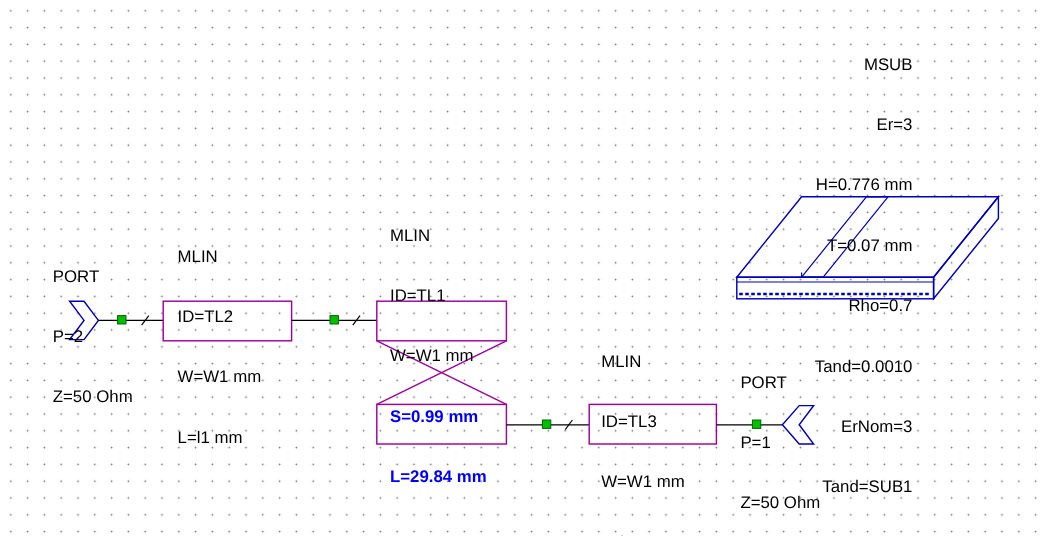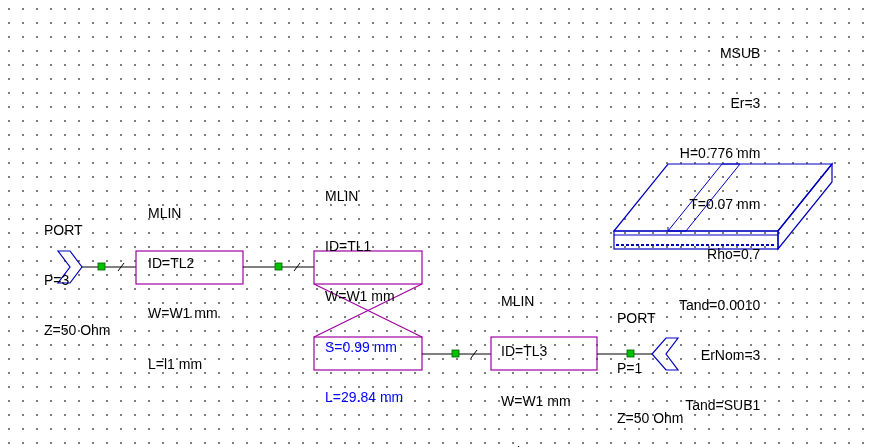--- a/index.html
+++ b/index.html
@@ -5,21 +5,21 @@
   html, body { margin:0; padding:0; background:#ffffff; }
   #canvas {
     position:relative; width:871px; height:447px; overflow:hidden;
     background-color:#ffffff;
     background-image: radial-gradient(circle, #7a7a7a 0.7px, transparent 0.9px);
     background-size: 14px 14px;
     background-position: 2px 2px;
     font-family: "Liberation Sans", sans-serif;
   }
   .lbl { position:absolute; font-size:14px; line-height:16.8px; color:#000; white-space:pre; }
-  .lbl .blue { color:#0000ff; }
+  .lbl .blue { color:#0000ff;font-weight:bold; }
   .eq { position:absolute; font-size:14px; line-height:16.8px; color:#0000ff; white-space:pre; }
   svg#sch { position:absolute; left:0; top:0; }
 </style>
 </head>
 <body>
 
 <div id="canvas">
 
   <svg id="sch" width="871" height="447">
 
@@ -60,21 +60,21 @@
       <line x1="614" y1="235" x2="778" y2="235" stroke="#0000c0" stroke-width="1"></line>
       <line x1="616" y1="245" x2="776" y2="245" stroke="#0000c0" stroke-width="2" stroke-dasharray="3,2"></line>
       <polygon points="668,231 722,164 740,164 686,231" fill="none" stroke="#0000c0" stroke-width="1"></polygon>
       <line x1="668" y1="231" x2="668" y2="227" stroke="#0000c0" stroke-width="1"></line>
     </g>
   </svg>
 
 
   <div class="lbl" style="left:44px; top:188px;">
     <div>PORT</div>
-    <div>P=3</div>
+    <div>P=2</div>
     <div>Z=50 Ohm</div>
   </div>
 
   <div class="lbl" style="left:148px; top:171px;">
     <div>MLIN</div>
     <div>ID=TL2</div>
     <div>W=W1 mm</div>
     <div>L=l1 mm</div>
   </div>
 

